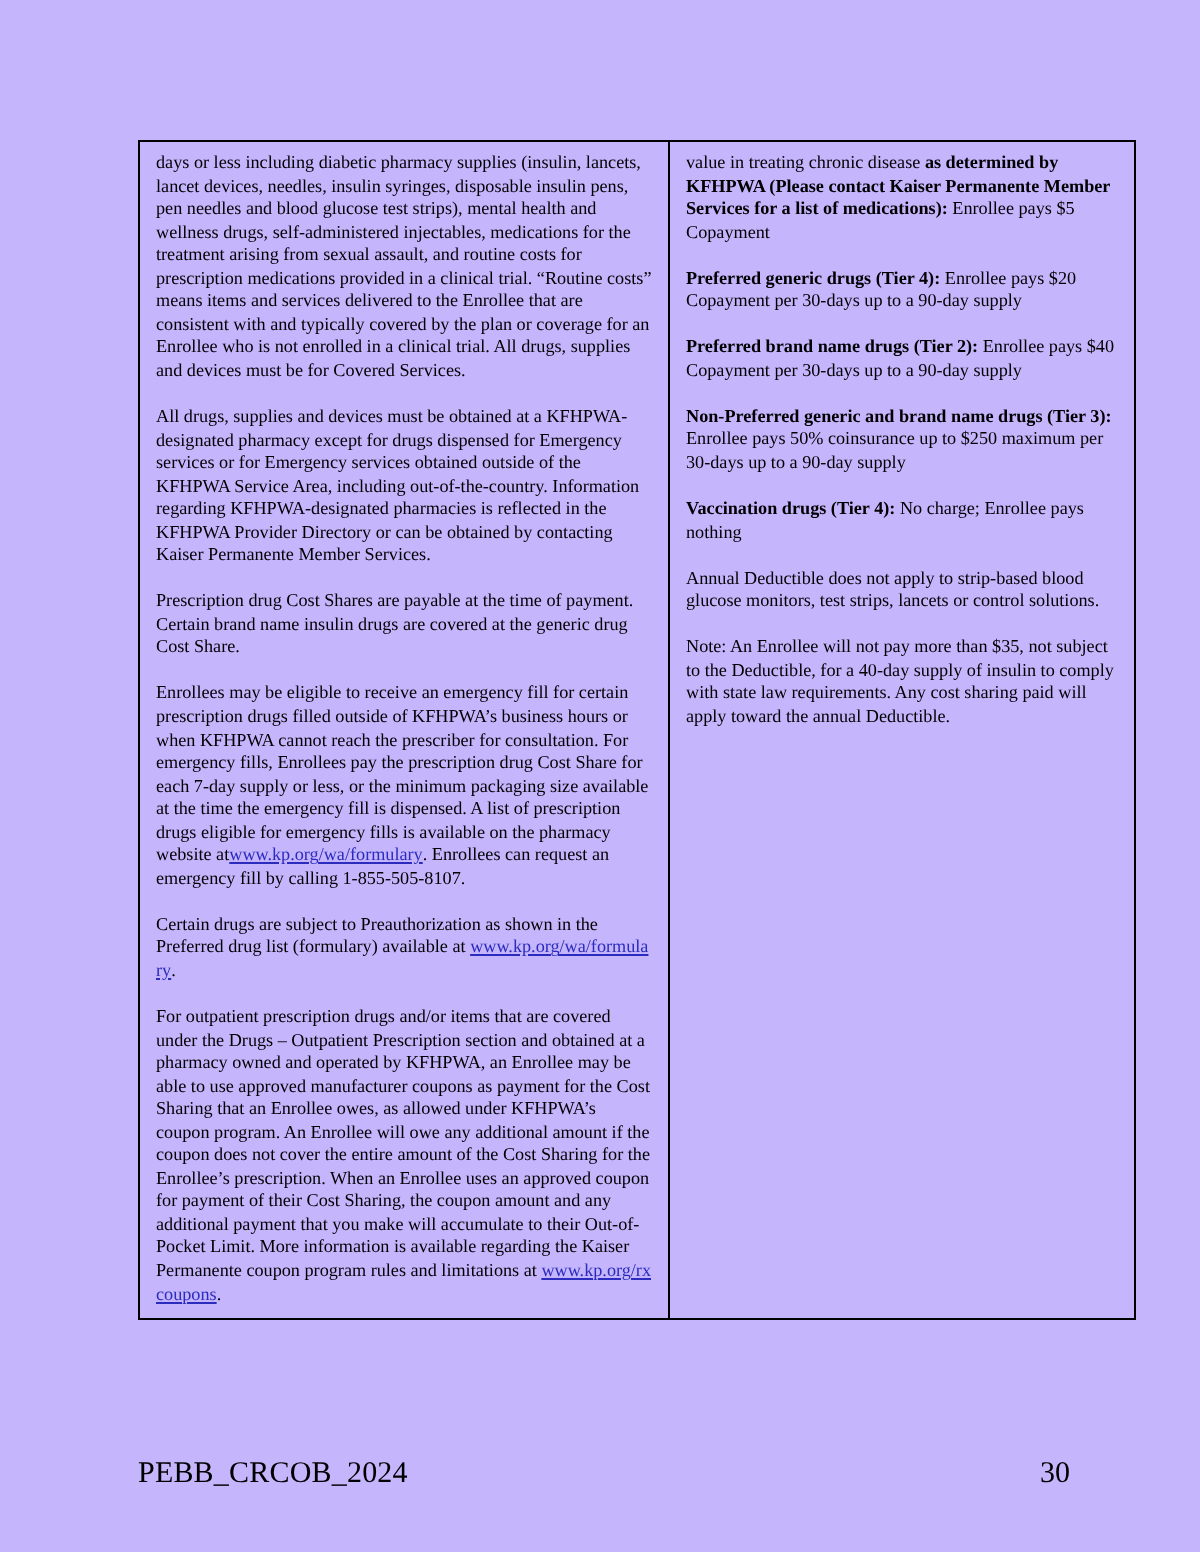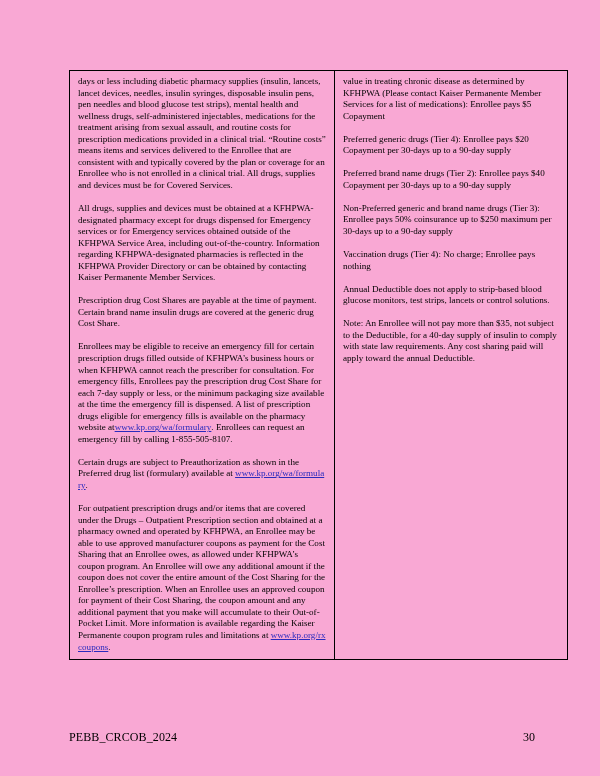--- a/index.html
+++ b/index.html
@@ -14,21 +14,21 @@
     color: #000000;
     position: relative;
     overflow: hidden;
   }
   .page {
     position: absolute;
     left: 0;
     top: 0;
     width: 600px;
     height: 776px;
-    background: #f9a8d4;
+    background: #c4b5fd;
   }
   .benefit-table {
     position: absolute;
     left: 69px;
     top: 70px;
     width: 466px;
     border-collapse: collapse;
     table-layout: fixed;
   }
   .benefit-table td {
@@ -50,36 +50,36 @@
   }
   p.para {
     margin: 0 0 11.5px 0;
     padding: 0;
     text-align: left;
   }
   p.para:last-child {
     margin-bottom: 0;
   }
   .b {
-    font-weight: normal;
+    font-weight: bold;
     text-align: right;
   }
   a.doclink,
   .doclink {
     color: #2b2bbd;
     text-decoration: underline;
     word-break: break-all;
     font-family: Liberation Serif, serif;
   }
   .footer {
     position: absolute;
     left: 69px;
     top: 731px;
     width: 466px;
-    font-size: 12px;
+    font-size: 15px;
     line-height: 12px;
     display: flex;
     justify-content: space-between;
     align-items: center;
   }
   .footer-id {
     letter-spacing: 0.1px;
   }
   .footer-page {
     text-align: right;

